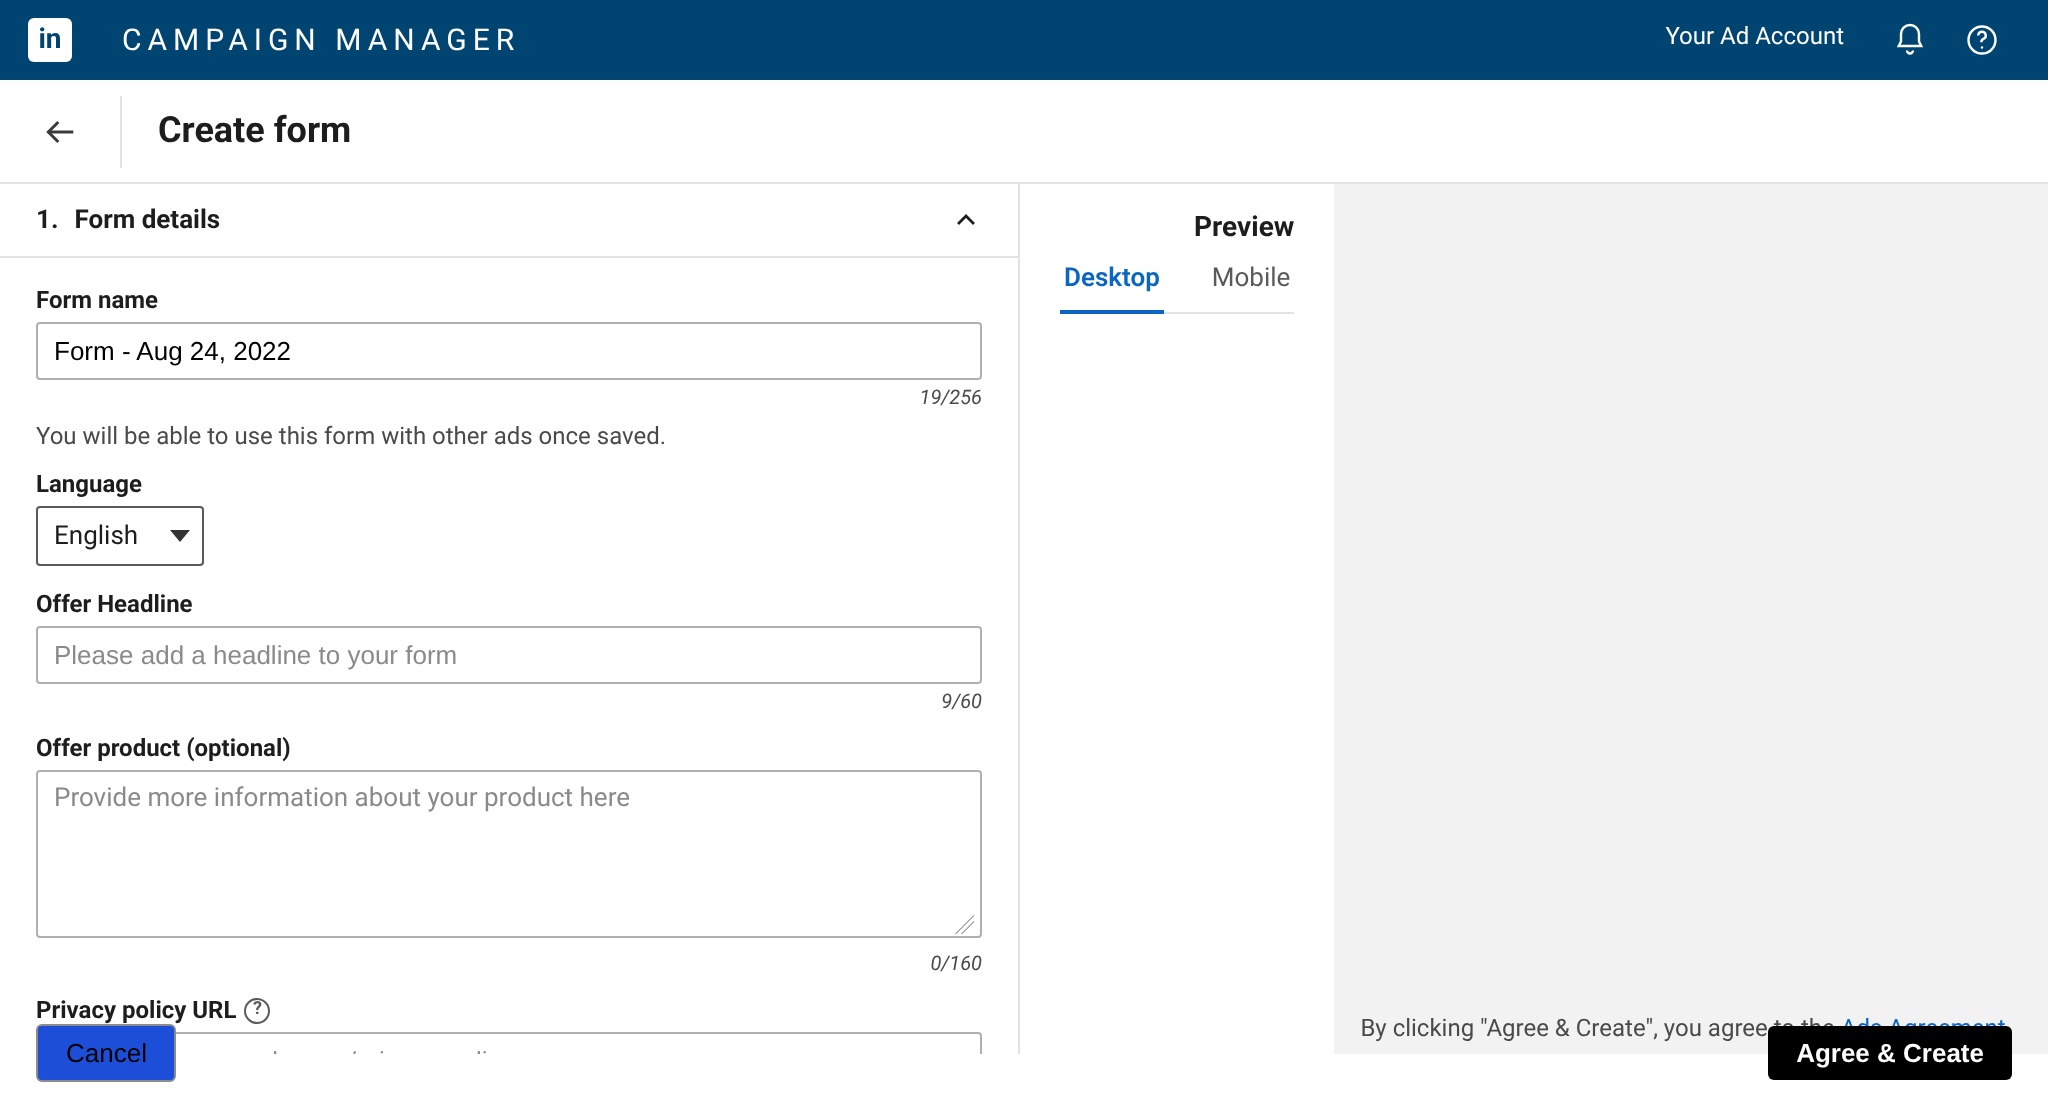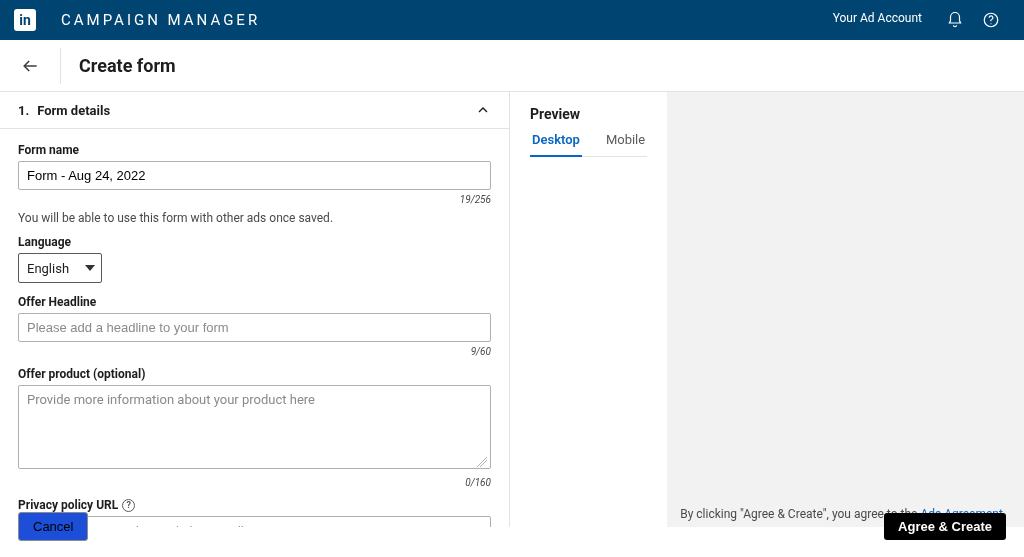--- a/index.html
+++ b/index.html
@@ -16,21 +16,21 @@
 
   
   .titlebar { height:52px; display:flex; align-items:center; padding:0 18px; border-bottom:1px solid #e2e2e2; gap:18px; }
   .back-btn { width:24px; height:24px; display:flex; align-items:center; justify-content:center; cursor:pointer; }
   .vsep { width:1px; height:36px; background:#e2e2e2; }
   .page-title { font-size:18px; font-weight:700; }
 
   
   .main { display:flex; height:calc(557px - 40px - 52px - 30px); }
   .left { width:510px; border-right:1px solid #e2e2e2; overflow-y:auto; }
-  .right { flex:1; display:flex; flex-direction:row; }
+  .right { flex:1; display:flex; flex-direction:row;text-align:right; }
 
   
   .section-head { display:flex; justify-content:space-between; align-items:center; padding:10px 18px 10px 18px; border-bottom:1px solid #e2e2e2; cursor:pointer; }
   .section-head .title { font-weight:700; font-size:13px; display:flex; gap:8px; }
   .chev { width:16px; height:16px; }
 
   .form-body { padding:14px 18px 8px 18px; }
   .field-label { font-size:12px; font-weight:700; margin-bottom:4px; display:flex; align-items:center; gap:4px; }
   .text-input { width:100%; border:1px solid #b0b0b0; border-radius:2px; padding:6px 8px; font-size:13px; outline:none; }
   .count-row { display:flex; justify-content:flex-end; font-size:10px; color:#4a4a4a; margin-top:4px;font-style:italic; }

